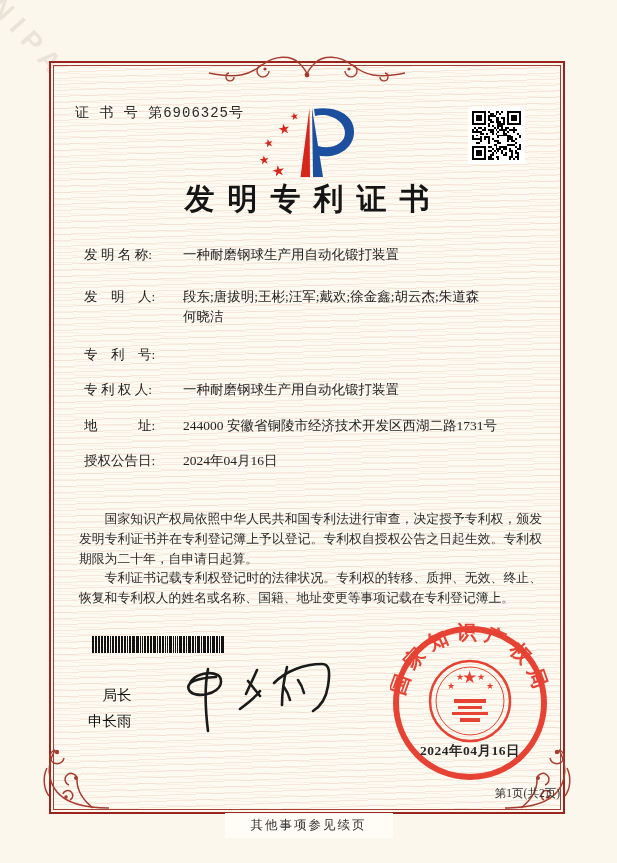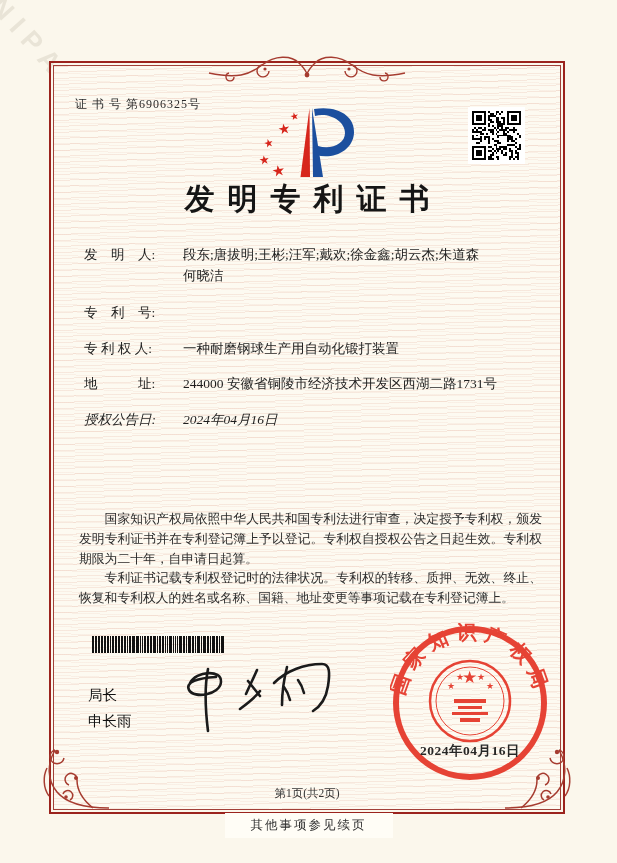--- a/index.html
+++ b/index.html
@@ -23,49 +23,49 @@
     position:relative; width:100%; height:100%;
     border:1px solid #a24038;
     background-color:#fdfaf1;
     background-image:
       repeating-linear-gradient(2deg, rgba(219,148,126,0.10) 0 1px, transparent 1px 7px),
       repeating-linear-gradient(178deg, rgba(219,148,126,0.18) 0 1px, transparent 1px 6px);
   }
   .ornament-top { position:absolute; left:50%; top:-17px; transform:translateX(-50%); }
   .ornament-bl { position:absolute; left:-21px; bottom:-7px; }
   .ornament-br { position:absolute; right:-21px; bottom:-7px; transform:scaleX(-1); }
-  .cert-no { position:absolute; left:21px; top:30px; font-size:12px; color:#2a2a2a; letter-spacing:1px; }
+  .cert-no { position:absolute; left:21px; top:38px; font-size:14px; color:#2a2a2a; letter-spacing:1px;font-family:Liberation Mono, monospace; }
   .logo { position:absolute; left:203px; top:38px; }
   .qr { position:absolute; left:414px; top:41px; width:57px; height:57px; background:#fff; padding:4px; }
   .title {
     position:absolute; left:0; right:0; top:113px; text-align:center;
     font-size:30px; font-weight:bold; color:#151515; letter-spacing:13px; text-indent:13px;
   }
   .fields { position:absolute; left:30px; top:179px; right:20px; font-size:13.5px; color:#1e1e1e; }
   .row { margin-bottom:15px; line-height:20.5px; display:flex; }
   .row.r-name { margin-bottom:21px; }
   .row.r-inv { margin-bottom:17px; }
   .lbl { display:inline-block; width:99px; flex:0 0 99px; }
   .val { white-space:pre-line; }
-  .grant-row { display:flex; margin-top:16px;font-style:italic; }
+  .grant-row { display:flex; margin-top:16px; }
   .grant-left { width:248px; display:flex; }
   .grant-right { display:flex; }
   .grant-right .lbl { width:auto; flex:none; margin-right:8px; }
   .paras { position:absolute; left:25px; right:18px; top:444px; font-size:12.8px; line-height:19.8px; color:#2b2b2b; text-align:justify; }
   .paras p { text-indent:2em; }
   .barcode { position:absolute; left:38px; top:570px; width:182px; height:17px; display:flex; align-items:stretch; }
   .barcode i { display:block; background:#111; margin-right:1px; }
-  .officials { position:absolute; left:34px; top:616px; font-size:14.5px; line-height:26px; color:#111; font-family:"Liberation Sans","DejaVu Sans",sans-serif; }
+  .officials { position:absolute; left:34px; top:616px; font-size:14.5px; line-height:26px; color:#111; font-family:"Liberation Sans","DejaVu Sans",sans-serif;text-align:right; }
   .signature { position:absolute; left:118px; top:583px; }
   .seal { position:absolute; left:336px; top:557px; width:160px; height:160px; opacity:0.95; }
   .seal-date {
     position:absolute; left:0; right:0; top:119px; text-align:center;
     font-size:13.5px; font-weight:bold; color:#1c1c1c; letter-spacing:0.5px;
   }
-  .page-num { position:absolute; left:0; right:0; bottom:8px; text-align:center; font-size:11.5px; color:#333; }
+  .page-num { position:absolute; left:0; right:0; bottom:8px; text-align:right; font-size:11.5px; color:#333; }
   .footer-note {
     position:absolute; top:813px; left:50%; transform:translateX(-50%);
     background:#fffdf6; padding:4px 26px; font-size:12.5px; color:#2e2e2e; letter-spacing:2px;
   }
 </style>
 </head>
 <body>
 
 <div class="page">
 
@@ -337,20 +337,24 @@
           <rect x="19" y="1" width="5" height="5" fill="#fff"></rect>
           <rect x="20" y="2" width="3" height="3" fill="#000"></rect>
           <rect x="0" y="18" width="7" height="7" fill="#000"></rect>
           <rect x="1" y="19" width="5" height="5" fill="#fff"></rect>
           <rect x="2" y="20" width="3" height="3" fill="#000"></rect>
         </svg>
 
       <div class="title">发明专利证书</div>
 
       <div class="fields">
+        <div class="row r-name">
+          <span class="lbl">发 明 名 称:</span>
+          <span class="val">一种耐磨钢球生产用自动化锻打装置</span>
+        </div>
         <div class="row r-inv">
           <span class="lbl">发　明　人:</span>
           <span class="val">段东;唐拔明;王彬;汪军;戴欢;徐金鑫;胡云杰;朱道森
 何晓洁</span>
         </div>
         <div class="row">
           <span class="lbl">专　利　号:</span>
         </div>
         <div class="row">
           <span class="lbl">专 利 权 人:</span>

